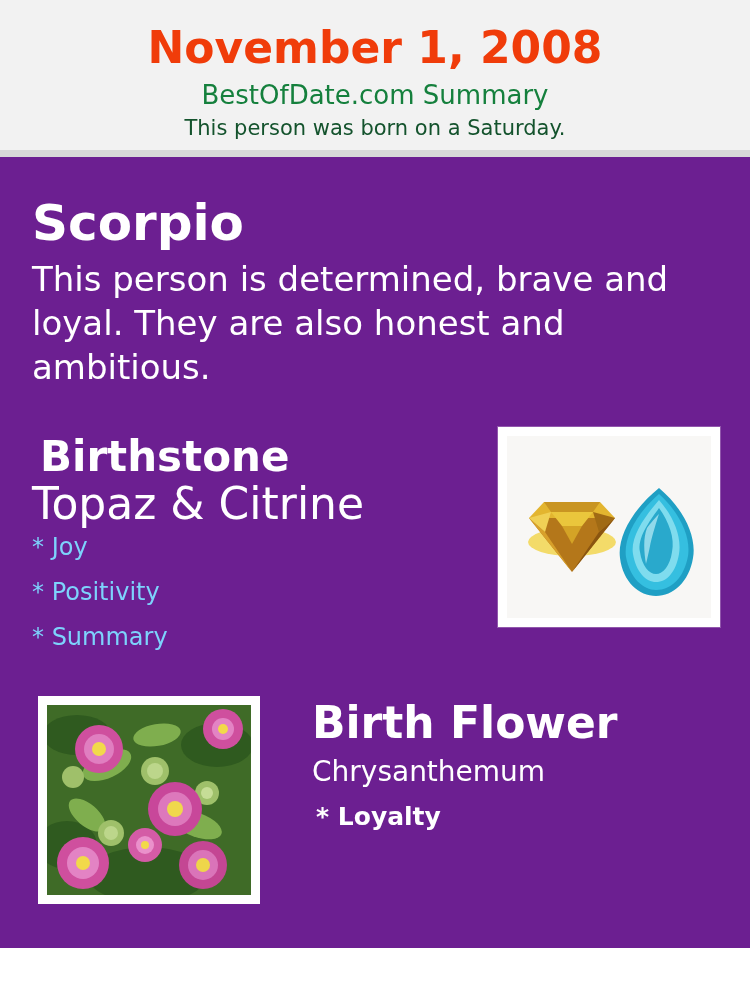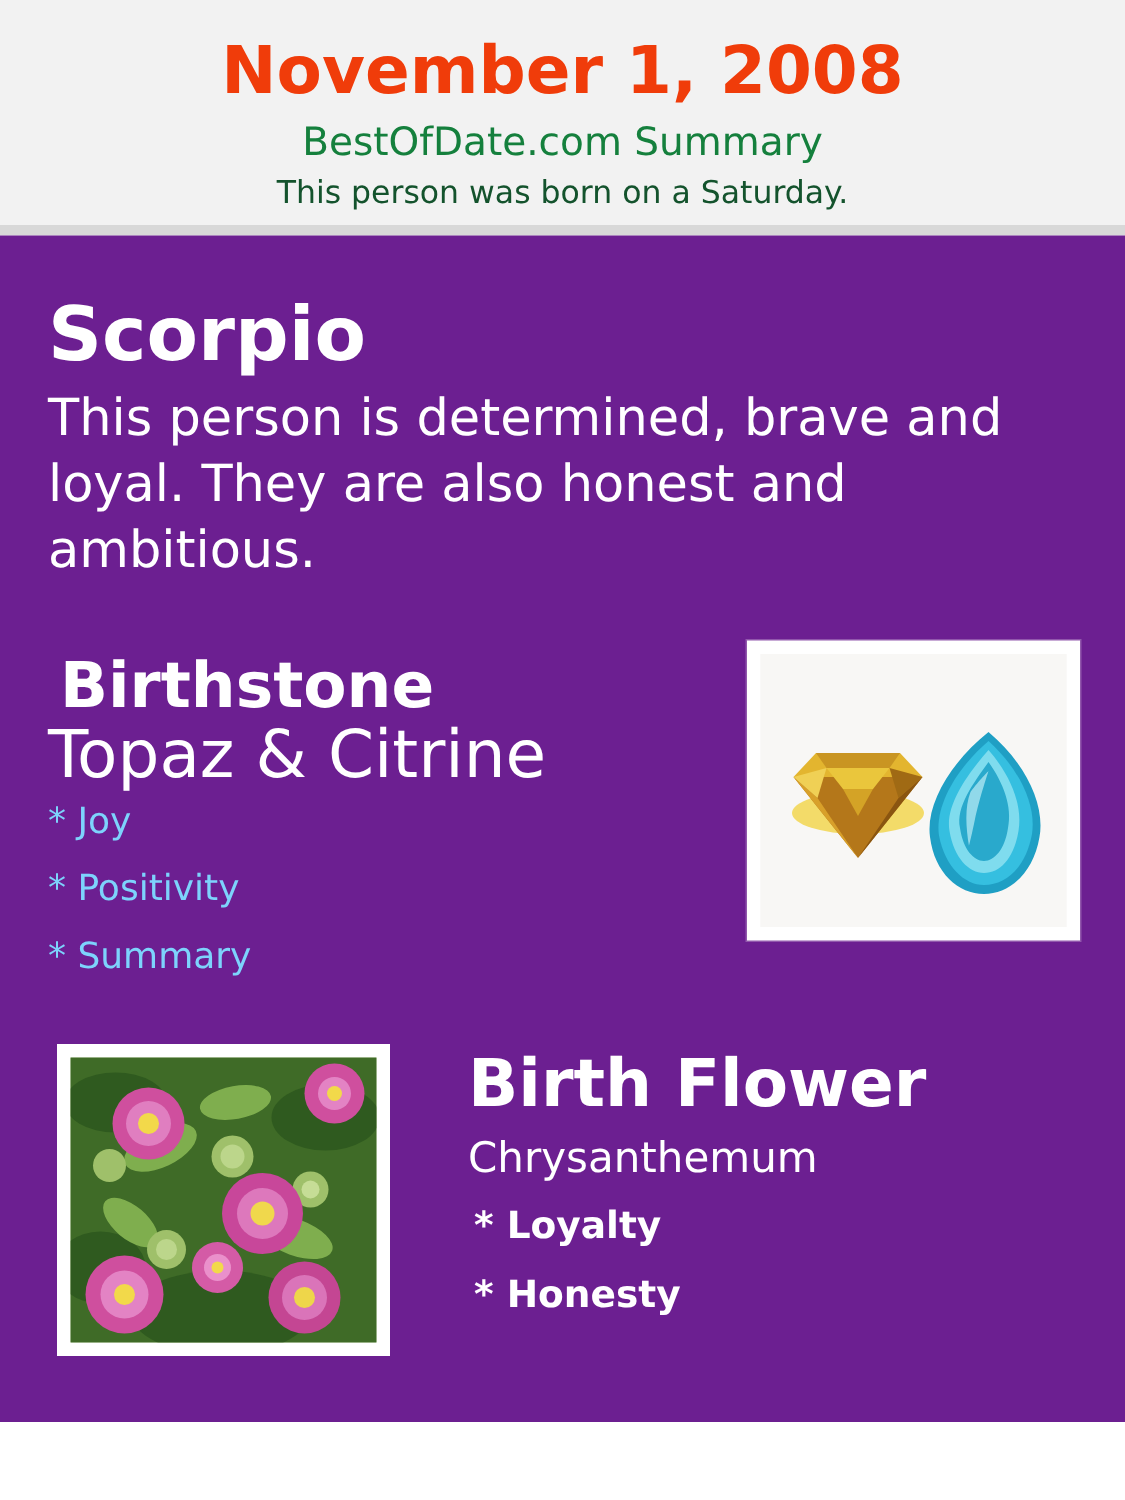--- a/index.html
+++ b/index.html
@@ -293,18 +293,17 @@
                 <circle r="4" fill="#f2d94a"></circle>
               </g>
             </g>
           </svg>
         </div>
       </div>
       <div class="flower-text">
         <div class="flower-title">Birth Flower</div>
         <div class="flower-sub">Chrysanthemum</div>
         <div class="flower-bullet">* Loyalty</div>
-        <div class="flower-bullet">* Honesty</div>
       </div>
     </div>
 
   </div>
 </div>
 
 </body></html>

